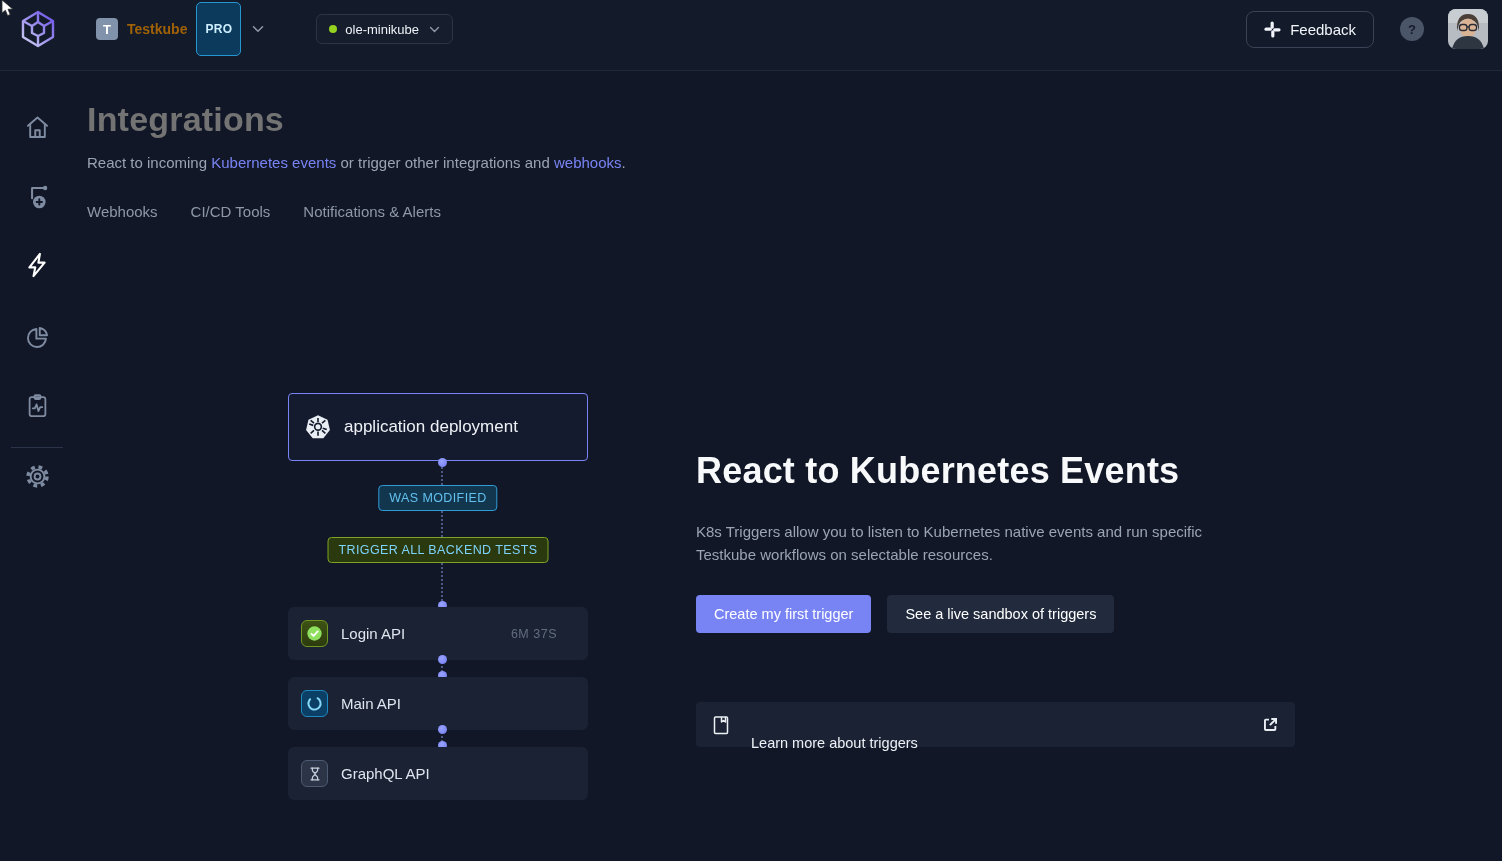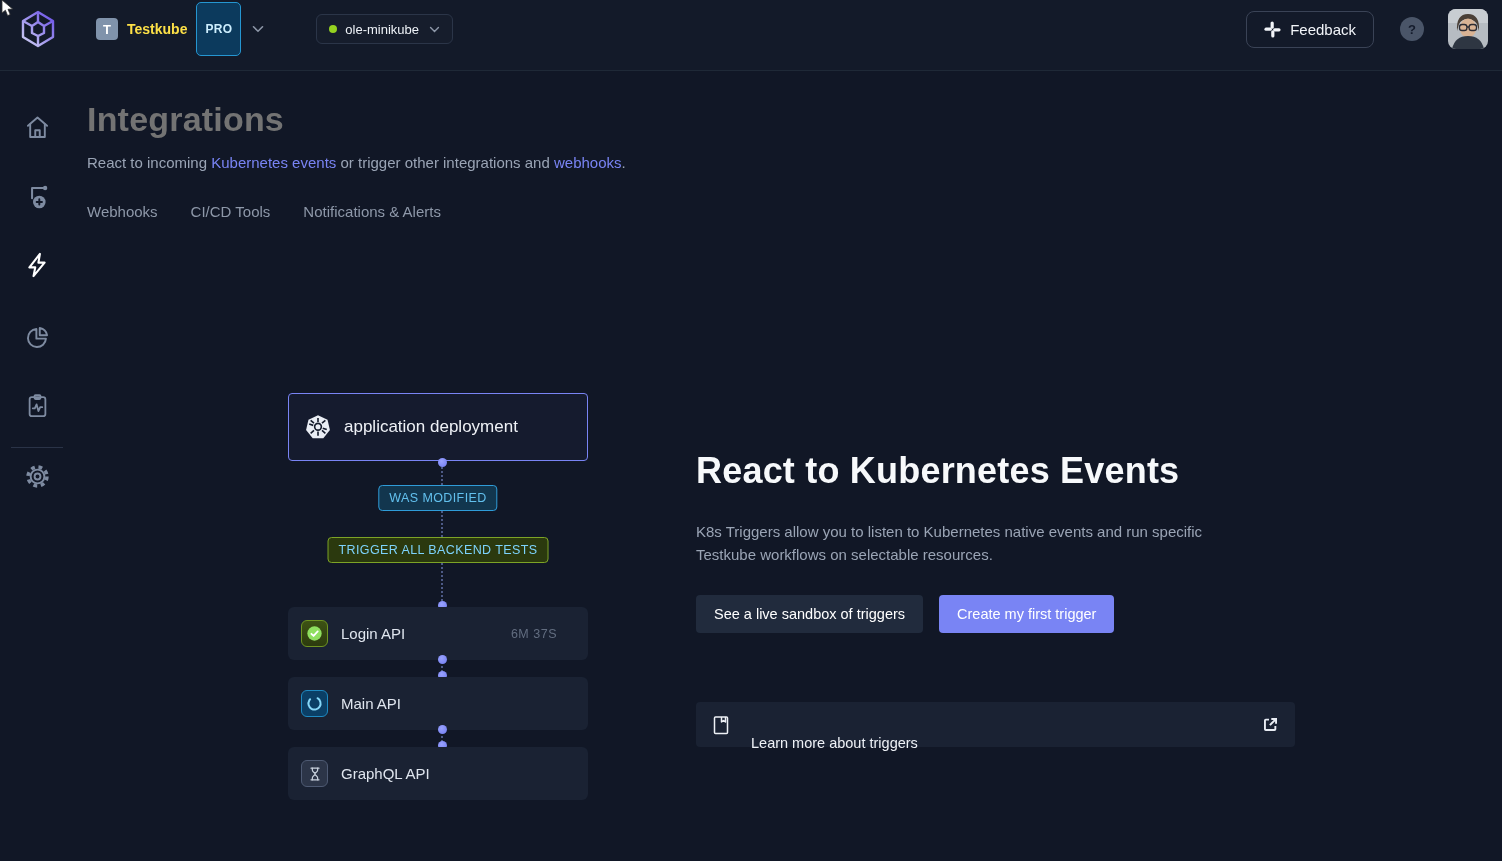--- a/index.html
+++ b/index.html
@@ -9,21 +9,21 @@
 
   
   .header { position:absolute; left:0; top:0; width:1502px; height:71px;
             background:#131a29; border-bottom:1px solid #1f2937;
             display:flex; align-items:flex-start; }
   .header-inner { display:flex; align-items:center; width:100%; height:58px; padding:0 14px; }
   .logo { width:44px; height:44px; margin-left:2px; display:flex; align-items:center; justify-content:center; cursor:pointer; }
   .org-block { display:flex; align-items:center; margin-left:36px; gap:9px; cursor:pointer; }
   .org-avatar { width:22px; height:22px; border-radius:4px; background:#7e8 da6; background:#8093ab;
                 color:#fff; font-size:13px; font-weight:700; display:flex; align-items:center; justify-content:center; }
-  .org-name { font-size:14px; font-weight:600; color:#fde047; }
+  .org-name { font-size:14px; font-weight:600; color:#a16207; }
   .pro-badge { background:#0c3a5d; border:1px solid #2596d1; color:#cdeefe; font-size:12px; font-weight:700;
                padding:19px 8px; border-radius:5px; letter-spacing:.3px; }
   .chev { display:inline-flex; margin-left:2px; }
   .env-select { display:flex; align-items:center; gap:8px; margin-left:52px; height:30px; padding:8px 12px;
                 border:1px solid #2b3548; border-radius:6px; background:rgba(255,255,255,0.015); cursor:pointer; }
   .env-dot { width:8px; height:8px; border-radius:50%; background:#95d220; }
   .env-name { font-size:13px; color:#eef2f7; }
   .header-spacer { flex:1; }
   .feedback-btn { display:flex; align-items:center; gap:9px; height:37px; padding:0 17px;
                   border:1px solid #3a4356; border-radius:8px; background:transparent; cursor:pointer;
@@ -306,22 +306,22 @@
       </span>
       <span class="test-name">GraphQL API</span>
       <span class="test-duration"></span>
     </div>
   </div>
 
   <div class="panel">
     <h2 class="panel-heading">React to Kubernetes Events</h2>
     <p class="panel-desc">K8s Triggers allow you to listen to Kubernetes native events and run specific Testkube workflows on selectable resources.</p>
     <div class="panel-buttons">
+      <button class="btn btn-primary">Create my first trigger</button>
       <button class="btn btn-secondary">See a live sandbox of triggers</button>
-      <button class="btn btn-primary">Create my first trigger</button>
     </div>
   </div>
 
   <div class="learn-more">
     <span>
       <svg width="18" height="20" viewBox="0 0 18 20" fill="none" stroke="#eef1f6" stroke-width="1.5" stroke-linejoin="round">
       <rect x="2.5" y="2" width="13" height="16.5" rx="1"></rect>
       <path d="M9.5 2 V7 L11.5 5.6 L13.5 7 V2"></path>
       </svg>
     </span>

